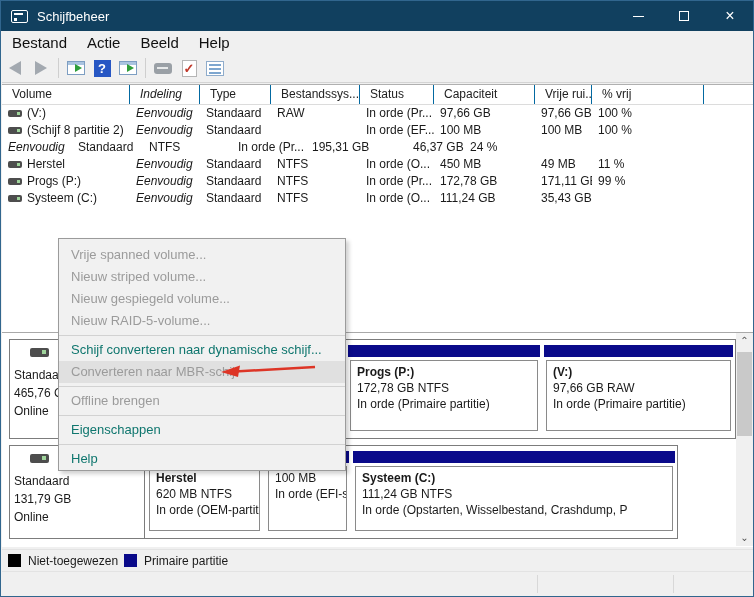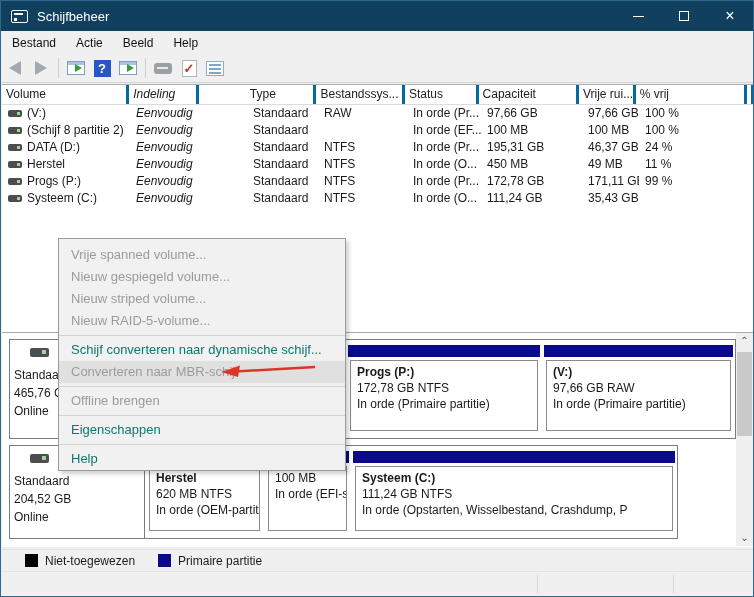--- a/index.html
+++ b/index.html
@@ -16,21 +16,21 @@
   .app-icon .case { position:absolute; inset:0; border:1.5px solid #fff; border-radius:2px; background:#11405f; }
   .app-icon .slot { position:absolute; left:3px; top:3px; width:9px; height:2px; background:#fff; }
   .app-icon .dot  { position:absolute; left:3px; bottom:2px; width:3px; height:3px; background:#fff; }
   .title-text { color:#fff; font-size:13px; }
   .caption-buttons { margin-left:auto; display:flex; height:30px; }
   .cap-btn { width:46px; height:30px; display:flex; align-items:center; justify-content:center; }
   .glyph-min { width:11px; height:1px; background:#fff; }
   .glyph-max { width:10px; height:10px; border:1px solid #fff; }
   .glyph-close { color:#fff; font-size:16px; line-height:1; }
   
-  .menubar { position:absolute; left:1px; top:30px; width:752px; height:23px; display:flex; align-items:center; background:#f0f0f0; font-size:12px; }
+  .menubar { position:absolute; left:1px; top:30px; width:752px; height:23px; display:flex; align-items:center; background:#f0f0f0; font-size:15px; }
   .menubar-item { padding:0 10px; height:100%; display:flex; align-items:center; color:#111; }
   
   .toolbar { position:absolute; left:1px; top:53px; width:752px; height:29px; display:flex; align-items:center; background:#f0f0f0; border-bottom:1px solid #d4d4d4; }
   .tb-btn { width:24px; height:24px; display:flex; align-items:center; justify-content:center; margin:0 1px; }
   .tb-sep { width:1px; height:20px; background:#cfcfcf; margin:0 4px; }
   .nav-arrow { width:0; height:0; }
   .arrow-left  { border-top:7px solid transparent; border-bottom:7px solid transparent; border-right:12px solid #a3a9b0; }
   .arrow-right { border-top:7px solid transparent; border-bottom:7px solid transparent; border-left:12px solid #a3a9b0; }
   .win-ico { width:18px; height:14px; border:1px solid #7d9ec2; background:#fff; position:relative; }
   .win-ico .bar { position:absolute; left:0; top:0; right:0; height:3px; background:#aac4e0; }
@@ -38,45 +38,45 @@
   .help-ico { width:17px; height:17px; background:#2757c4; color:#fff; font-weight:bold; font-size:13px; display:flex; align-items:center; justify-content:center; }
   .balloon-ico { width:18px; height:11px; background:#9aa0a6; border-radius:3px; position:relative; }
   .balloon-ico:after { content:""; position:absolute; left:3px; bottom:-4px; border:4px solid transparent; border-top-color:#9aa0a6; }
   .balloon-ico .line { position:absolute; left:3px; top:4px; width:11px; height:2px; background:#e7e9ea; }
   .check-ico { width:15px; height:17px; background:#fff; border:1px solid #b5b5b5; color:#c0392b; font-size:13px; font-weight:bold; line-height:15px; text-align:center; }
   .list-ico { width:18px; height:15px; background:#fff; border:1px solid #8faccb; padding:2px; }
   .list-ico .row { height:2px; background:#7da6cf; margin-bottom:2px; }
   
   .volume-pane { position:absolute; left:1px; top:83px; width:752px; height:248px; background:#fff; border-top:1px solid #b0b0b0; }
   .vl-header { display:flex; height:20px; border-bottom:1px solid #dcdcdc; background:#fff; }
-  .vl-hcell { border-right:3px solid #0369a1; padding-left:4px; line-height:19px; color:#222; overflow:hidden; white-space:nowrap; }
+  .vl-hcell { border-right:1px solid #0369a1; padding-left:10px; line-height:19px; color:#222; overflow:hidden; white-space:nowrap; }
   .vl-row { display:flex; height:17px; line-height:17px; }
   .vl-cell { padding-left:6px; overflow:hidden; white-space:nowrap; }
-  .c0{width:128px;} .c1{width:70px;font-style:italic;} .c2{width:71px;margin-left:47px;} .c3{width:89px;} .c4{width:74px;} .c5{width:101px;} .c6{width:57px;} .c7{width:112px;} .cf{flex:1;}
+  .c0{width:128px;} .c1{width:70px;font-style:italic;} .c2{width:71px;} .c3{width:89px;} .c4{width:74px;} .c5{width:101px;} .c6{width:57px;} .c7{width:112px;} .cf{flex:1;}
   .vol-ico { display:inline-block; width:14px; height:7px; background:#4d4d4d; border-radius:2px; margin-right:5px; position:relative; top:0px; }
   .vol-ico:after { content:""; position:absolute; right:2px; top:2px; width:3px; height:3px; background:#9fd49b; }
   
   .graph-pane { position:absolute; left:1px; top:331px; width:752px; height:215px; background:#fff; border-top:1px solid #a9a9a9; }
   .disk-row { position:absolute; border:1px solid #7c7c7c; background:#fff; }
   .disk-label { position:absolute; left:0; top:0; bottom:0; width:135px; border-right:1px solid #7c7c7c; padding:8px 0 0 20px; }
   .disk-ico { width:19px; height:9px; background:#4d4d4d; border-radius:2px; position:relative; }
   .disk-ico:after { content:""; position:absolute; right:3px; top:2px; width:4px; height:4px; background:#9fd49b; }
   .disk-label .lines { margin-top:9px; margin-left:-16px; line-height:18px; }
   .pcell { position:absolute; top:5px; }
   .pstrip { height:12px; background:#0a0a8a; }
   .pbox { position:absolute; left:2px; right:2px; top:15px; bottom:4px; border:1px solid #8a8a8a; background:#fff; padding:3px 6px; overflow:hidden; }
   .pname { font-weight:bold; line-height:16px; white-space:nowrap; }
   .pline { line-height:16px; white-space:nowrap; }
   
   .vscroll { position:absolute; left:735px; top:332px; width:17px; height:213px; background:#f0f0f0; }
   .sb-btn { position:absolute; left:0; width:17px; height:16px; color:#505050; font-size:10px; text-align:center; line-height:16px; }
   .sb-thumb { position:absolute; left:1px; top:19px; width:15px; height:84px; background:#c9c9c9; }
   
   .legend-bar { position:absolute; left:1px; top:548px; width:752px; height:22px; background:#f0f0f0; display:flex; align-items:center; border-top:1px solid #e3e3e3; }
-  .legend-item { display:flex; align-items:center; margin-left:23px; }
+  .legend-item { display:flex; align-items:center; margin-left:6px; }
   .swatch { width:13px; height:13px; margin-right:7px; }
   .swatch-unalloc { background:#000; }
   .swatch-primary { background:#0a0a8a; }
   .status-bar { position:absolute; left:1px; top:570px; width:752px; height:26px; background:#f0f0f0; border-top:1px solid #e3e3e3; }
   .status-sep { position:absolute; top:3px; bottom:4px; width:1px; background:#d8d8d8; }
   
   .context-menu { position:absolute; left:57px; top:237px; width:288px; height:233px; background:#f1f1f1; border:1px solid #9b9b9b; box-shadow:3px 3px 4px rgba(0,0,0,0.18); padding-top:5px; font-size:13px; z-index:10; }
   .cm-item { height:22px; line-height:22px; padding-left:12px; white-space:nowrap; }
   .cm-enabled { color:#0f766e; }
   .cm-disabled { color:#9b9b9b; }
@@ -185,21 +185,20 @@
       <div class="vl-cell c0"><span class="vol-ico"></span><span>(Schijf 8 partitie 2)</span></div>
       <div class="vl-cell c1">Eenvoudig</div>
       <div class="vl-cell c2">Standaard</div>
       <div class="vl-cell c3"></div>
       <div class="vl-cell c4">In orde (EF...</div>
       <div class="vl-cell c5">100 MB</div>
       <div class="vl-cell c6">100 MB</div>
       <div class="vl-cell c7">100 %</div>
     </div>
     <div class="vl-row">
-      <div class="vl-cell c0"><span class="vol-ico"></span><span>DATA (D:)</span></div>
       <div class="vl-cell c1">Eenvoudig</div>
       <div class="vl-cell c2">Standaard</div>
       <div class="vl-cell c3">NTFS</div>
       <div class="vl-cell c4">In orde (Pr...</div>
       <div class="vl-cell c5">195,31 GB</div>
       <div class="vl-cell c6">46,37 GB</div>
       <div class="vl-cell c7">24 %</div>
     </div>
     <div class="vl-row">
       <div class="vl-cell c0"><span class="vol-ico"></span><span>Herstel</span></div>
@@ -267,21 +266,21 @@
           <div class="pline">In orde (Primaire partitie)</div>
         </div>
       </div>
     </div>
 
     <div class="disk-row" style="left:7px; top:112px; width:669px; height:94px;">
       <div class="disk-label">
         <div class="disk-ico"></div>
         <div class="lines">
           <div>Standaard</div>
-          <div>204,52 GB</div>
+          <div>131,79 GB</div>
           <div>Online</div>
         </div>
       </div>
       <div class="pcell" style="left:137px; width:115px; height:84px;">
         <div class="pstrip"></div>
         <div class="pbox">
           <div class="pname">Herstel</div>
           <div class="pline">620 MB NTFS</div>
           <div class="pline">In orde (OEM-partitie)</div>
         </div>
@@ -322,22 +321,22 @@
     </div>
   </div>
 
   <div class="status-bar">
     <div class="status-sep" style="left:535px;"></div>
     <div class="status-sep" style="left:671px;"></div>
   </div>
 
   <div class="context-menu">
     <div class="cm-item cm-disabled">Vrije spanned volume...</div>
+    <div class="cm-item cm-disabled">Nieuw striped volume...</div>
     <div class="cm-item cm-disabled">Nieuw gespiegeld volume...</div>
-    <div class="cm-item cm-disabled">Nieuw striped volume...</div>
     <div class="cm-item cm-disabled">Nieuw RAID-5-volume...</div>
     <div class="cm-sep"></div>
     <div class="cm-item cm-enabled">Schijf converteren naar dynamische schijf...</div>
     <div class="cm-item cm-disabled cm-highlight">Converteren naar MBR-schijf</div>
     <div class="cm-sep"></div>
     <div class="cm-item cm-disabled">Offline brengen</div>
     <div class="cm-sep"></div>
     <div class="cm-item cm-enabled">Eigenschappen</div>
     <div class="cm-sep"></div>
     <div class="cm-item cm-enabled">Help</div>

